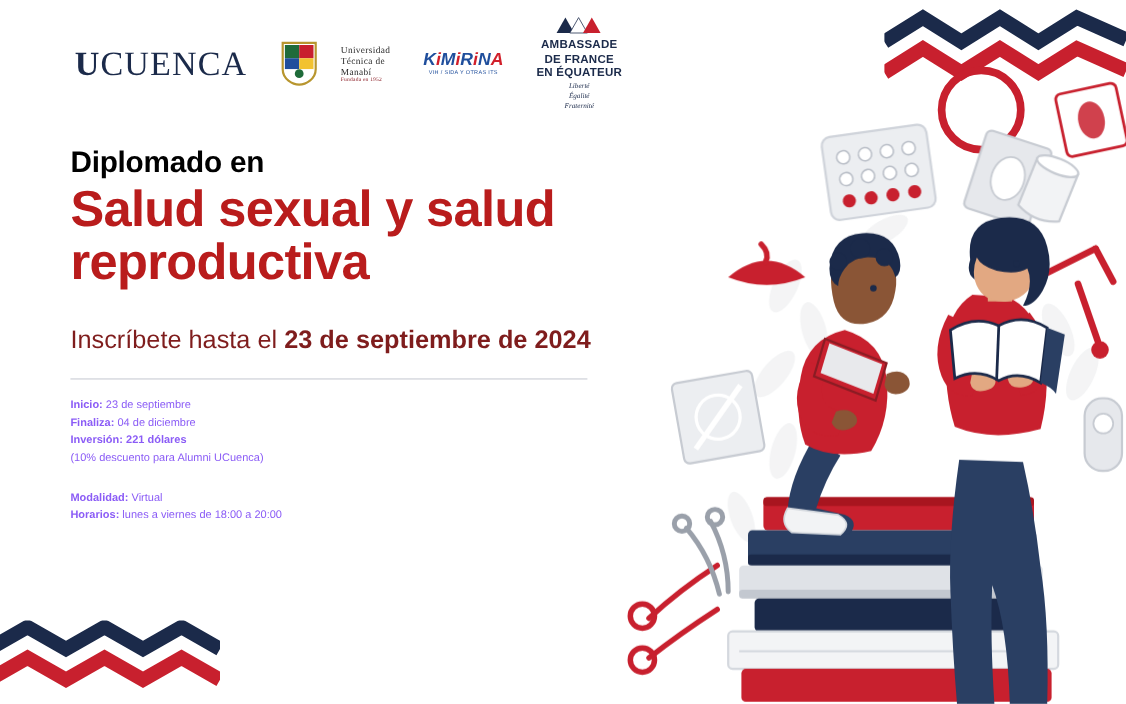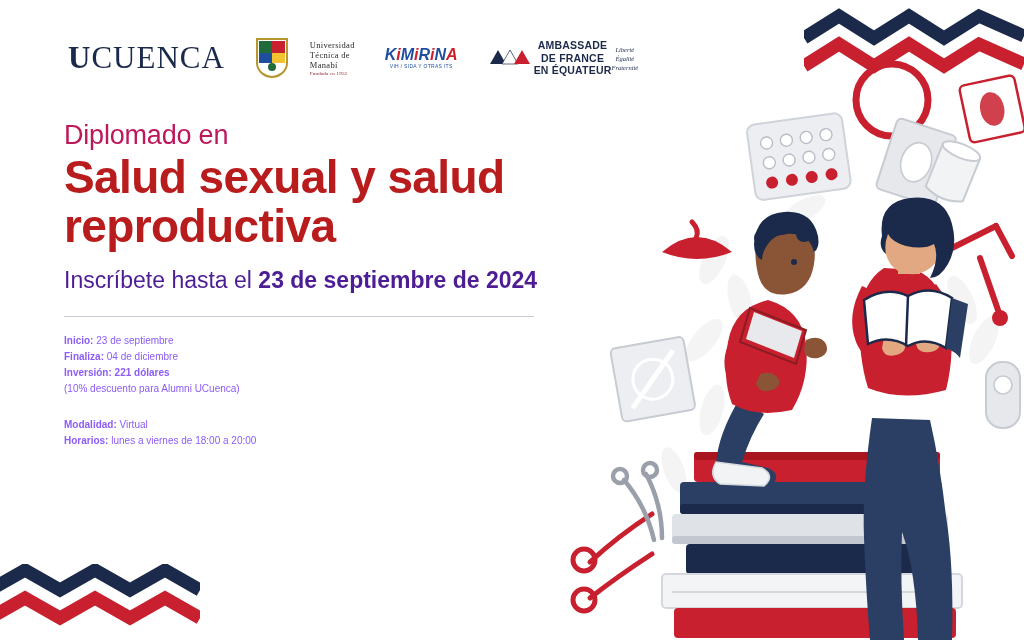--- a/index.html
+++ b/index.html
@@ -102,21 +102,21 @@
   .kimirina-word span:nth-child(8){color:#d11f2a;}
   .kimirina-sub {
     font-size: 5px;
     color: #1f4e9c;
     letter-spacing: .3px;
     margin-top: 1px;
   }
 
   .logo-france {
     display: flex;
-    flex-direction: row;
+    flex-direction: column;
     align-items: center;
     line-height: 1.15;
   }
   .france-flag-mark {
     width: 46px;
     height: 18px;
     margin-bottom: 3px;
   }
   .france-name {
     font-family: "Liberation Sans", sans-serif;
@@ -138,39 +138,39 @@
   }
 
   
   .content {
     position: absolute;
     left: 64px;
     top: 120px;
     width: 520px;
   }
   .kicker {
-    color: #be185d;
+    color: #000000;
     font-size: 27px;
-    font-weight: 400;
+    font-weight: 700;
     letter-spacing: -0.2px;
-    margin: 0 0 2px 0;
+    margin: 12px 0 2px 0;
   }
   .title {
     color: #b91c1c;
     font-size: 46px;
     font-weight: 700;
     line-height: 1.06;
     letter-spacing: -0.6px;
     margin: 2px 0 0 0;
   }
   .deadline {
-    color: #4c1d95;
+    color: #7f1d1d;
     font-size: 23px;
     font-weight: 500;
-    margin-top: 16px;
+    margin-top: 32px;
   }
   .deadline b { font-weight: 700; }
 
   .divider {
     width: 470px;
     height: 1px;
     background: #c9ccd4;
     margin: 22px 0 16px 0;
   }
 

